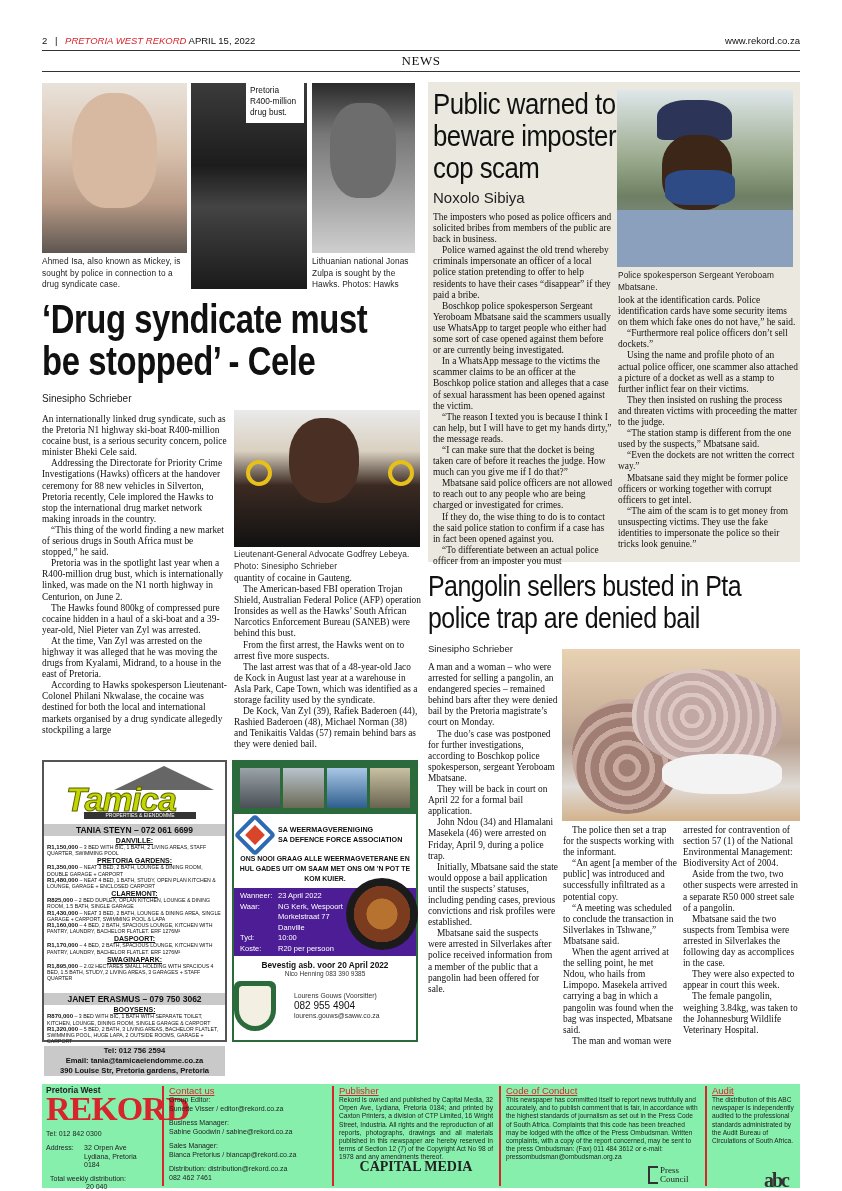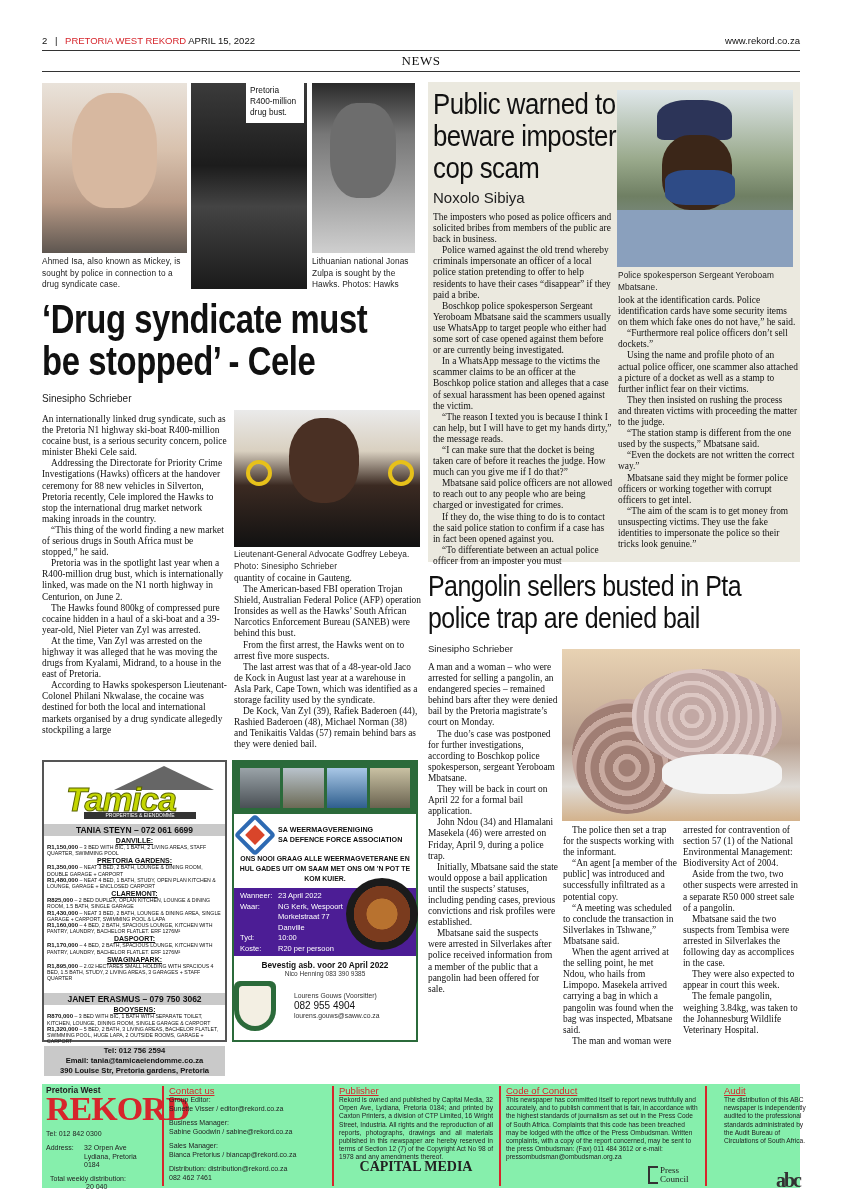--- a/index.html
+++ b/index.html
@@ -1,19 +1,19 @@
 <!DOCTYPE html>
 <html><head>
 <meta charset="utf-8">
 <style>
   * { box-sizing: border-box; margin: 0; padding: 0; }
   body { width: 842px; height: 1191px; background: #ffffff; position: relative; overflow: hidden; font-family: "Liberation Serif", serif; color: #111; }
   .abs { position: absolute; }
   .folio { top: 33px; left: 42px; width: 758px; height: 14px; font-family: "Liberation Sans", sans-serif; font-size: 9.5px; display: flex; justify-content: space-between; align-items: center; }
-  .folio .pub { color: #d6262c; }
+  .folio .pub { color: #d6262c; font-style: italic; }
   .rule { left: 42px; width: 758px; height: 1px; background: #333; }
   .section { top: 53px; left: 42px; width: 758px; text-align: center; font-family: "Liberation Serif", serif; font-size: 13px; letter-spacing: 0.5px; }
   .photo { background: #888; overflow: hidden; }
   .caption { font-family: "Liberation Sans", sans-serif; font-size: 8.3px; line-height: 11.5px; color: #222; letter-spacing: 0.1px; }
   .body-text { font-family: "Liberation Serif", serif; font-size: 9.4px; line-height: 11.1px; color: #111; text-align: left; }
   .body-text p { text-indent: 9px; }
   .body-text p:first-child { text-indent: 0; }
   .byline { font-family: "Liberation Sans", sans-serif; font-size: 10px; color: #222; }
   .hl-bold { font-family: "Liberation Sans", sans-serif; font-weight: bold; font-size: 40px; line-height: 42px; letter-spacing: -0.5px; transform: scaleX(0.82); transform-origin: left top; white-space: nowrap; }
   .hl-light { font-family: "Liberation Sans", sans-serif; font-size: 30px; line-height: 32px; letter-spacing: -0.6px; transform: scaleX(0.86); transform-origin: left top; white-space: nowrap; color: #111; }
@@ -311,18 +311,18 @@
   <div class="vrule" style="left:457px;"></div>
   <div class="footer-col" style="left:460px;width:200px;">
     <div class="h">Code of Conduct</div>
     <div>This newspaper has committed itself to report news truthfully and accurately, and to publish comment that is fair, in accordance with the highest standards of journalism as set out in the Press Code of South Africa. Complaints that this code has been breached may be lodged with the office of the Press Ombudsman. Written complaints, with a copy of the report concerned, may be sent to the press Ombudsman: (Fax) 011 484 3612 or e-mail: pressombudsman@ombudsman.org.za</div>
     <div style="position:absolute;right:8px;bottom:4px;display:flex;align-items:center;">
       <div style="width:10px;height:18px;border:2px solid #333;border-right:none;margin-right:2px;"></div>
       <div style="font-family:'Liberation Serif',serif;font-size:9px;line-height:9px;width:34px;">Press Council</div>
     </div>
   </div>
   <div class="vrule" style="left:663px;"></div>
-  <div class="footer-col" style="left:666px;width:92px;margin-left:12px;">
+  <div class="footer-col" style="left:666px;width:92px;">
     <div class="h">Audit</div>
     <div>The distribution of this ABC newspaper is independently audited to the professional standards administrated by the Audit Bureau of Circulations of South Africa.</div>
     <div style="position:absolute;right:12px;bottom:4px;font-family:'Liberation Serif',serif;font-weight:bold;font-size:20px;color:#333;letter-spacing:-2px;">abc</div>
   </div>
 </div>
 
 </body></html>

